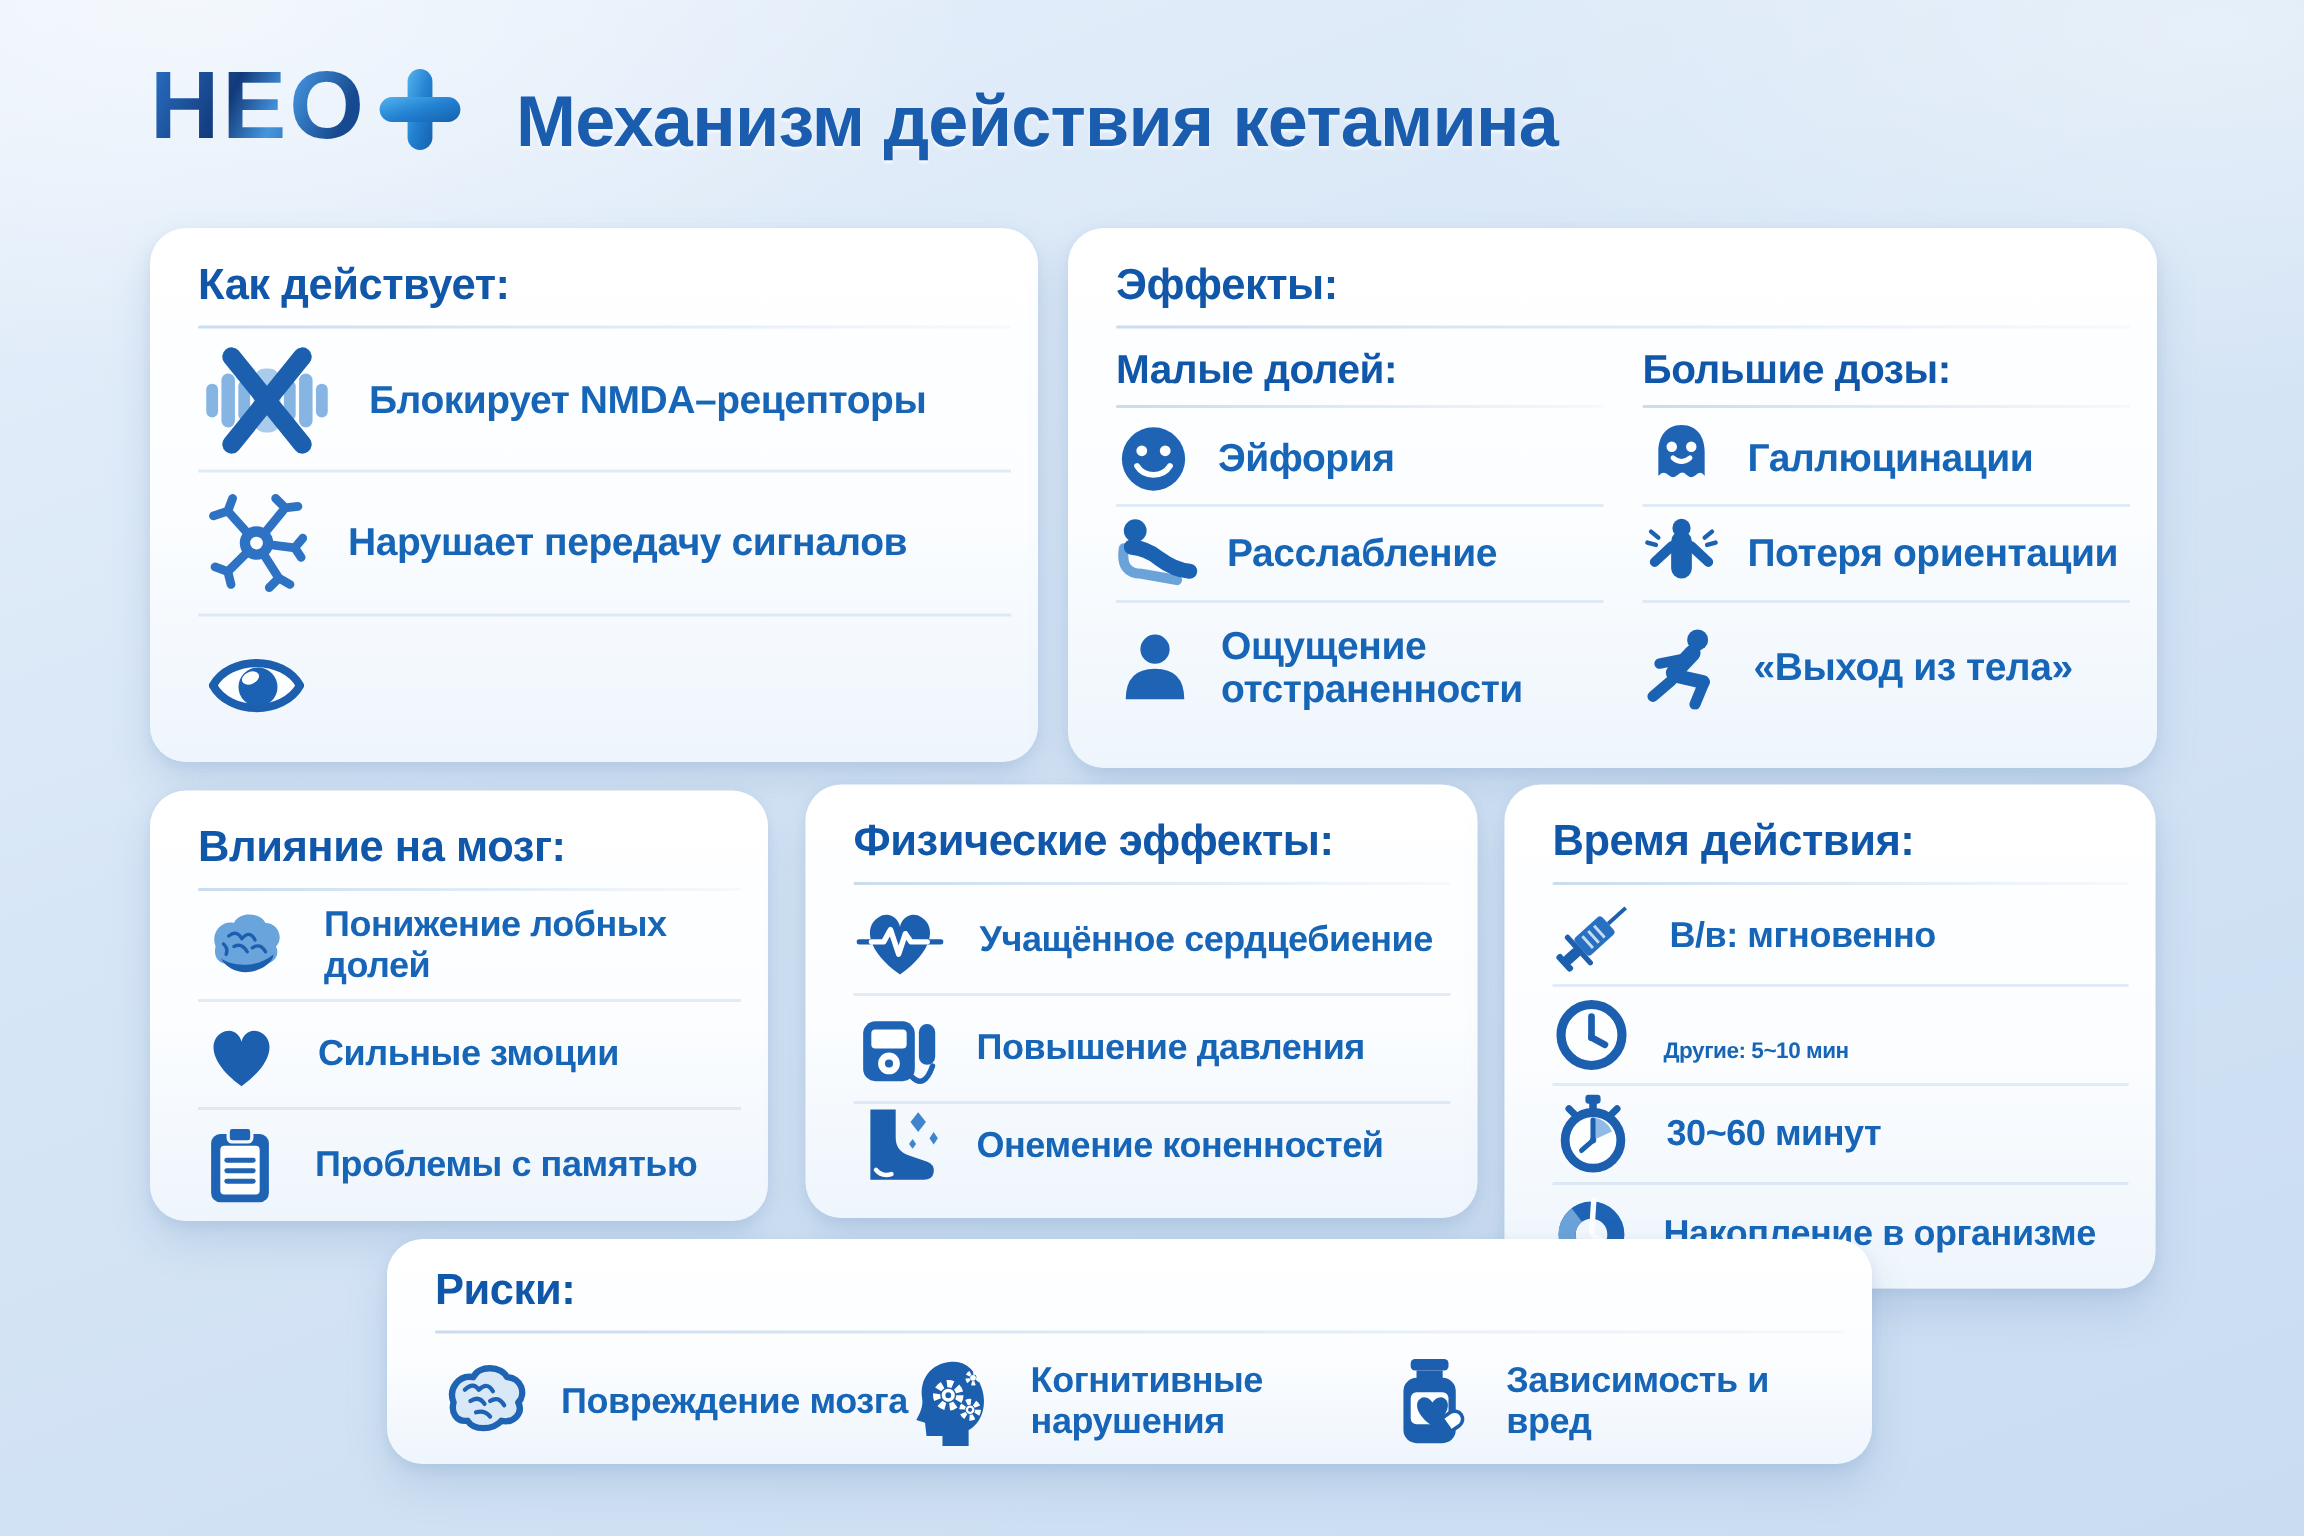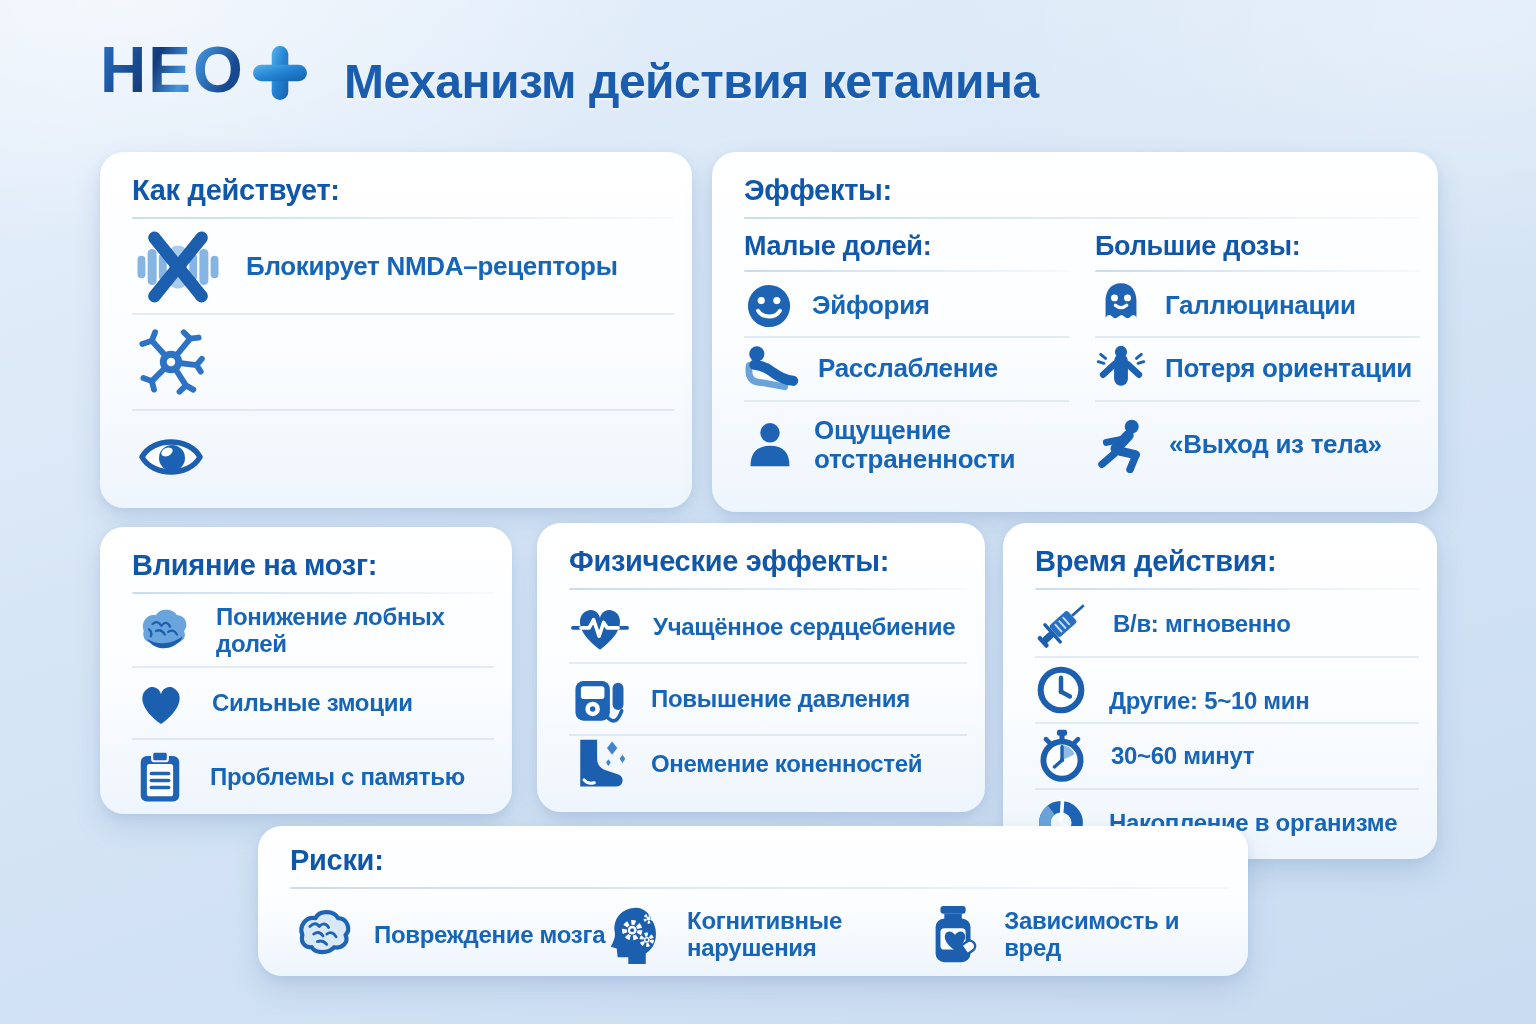--- a/index.html
+++ b/index.html
@@ -279,20 +279,21 @@
     <div class="row" style="height:94px;">
       <svg class="icon" style="width:92px;height:72px;" viewBox="0 0 76 64">
           <use href="#i-nmda"></use>
         </svg>
       <div class="label">Блокирует NMDA–рецепторы</div>
     </div>
     <div class="row" style="height:96px;">
       <svg class="icon" style="width:78px;height:68px;" viewBox="0 0 64 64">
           <use href="#i-neuron"></use>
         </svg>
+      <div class="label">Нарушает передачу сигналов</div>
     </div>
     <div class="row" style="height:92px;">
       <svg class="icon" style="width:78px;height:64px;" viewBox="0 0 64 64">
           <use href="#i-eye"></use>
         </svg>
     </div>
   </div>
 
   <div class="card" style="left:712px;top:152px;width:726px;height:360px;">
     <div class="card-title">Эффекты:</div>
@@ -397,21 +398,21 @@
     <div class="row" style="height:66px;">
       <svg class="icon" style="width:56px;height:58px;" viewBox="0 0 64 64">
           <use href="#i-syringe"></use>
         </svg>
       <div class="label" style="font-size:24px;">В/в: мгновенно</div>
     </div>
     <div class="row" style="height:66px;">
       <svg class="icon" style="width:52px;height:52px;" viewBox="0 0 64 64">
           <use href="#i-clock"></use>
         </svg>
-      <div class="label" style="font-size:24px;margin-top:22px;">Другие: 5~10 мин</div>
+      <div class="label" style="font-size:15px;margin-top:22px;">Другие: 5~10 мин</div>
     </div>
     <div class="row" style="height:66px;">
       <svg class="icon" style="width:54px;height:56px;" viewBox="0 0 64 64">
           <use href="#i-stopwatch"></use>
         </svg>
       <div class="label" style="font-size:24px;">30~60 минут</div>
     </div>
     <div class="row" style="height:66px;">
       <svg class="icon" style="width:52px;height:52px;" viewBox="0 0 64 64">
           <use href="#i-donut"></use>

